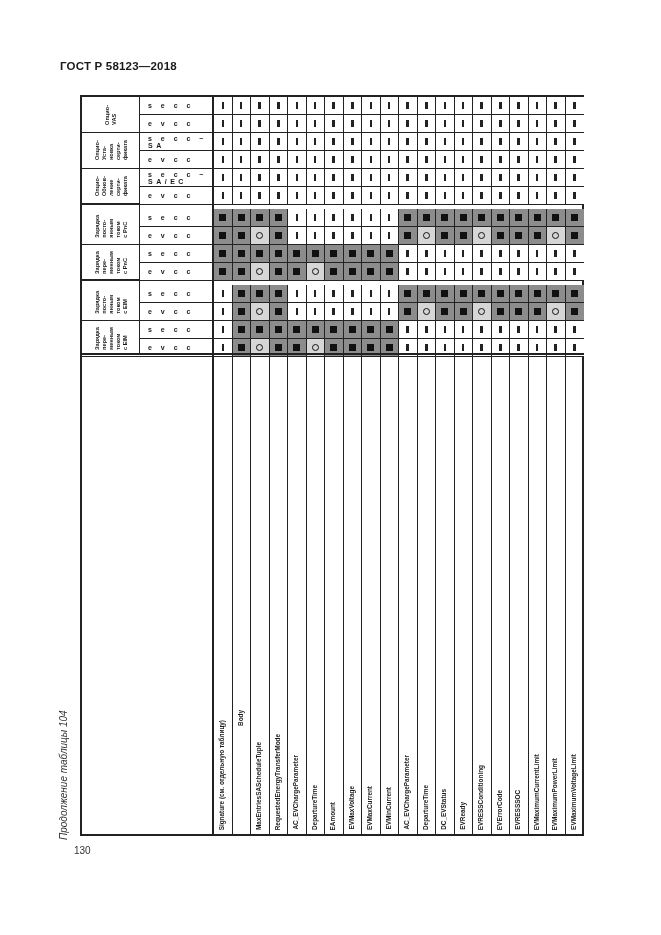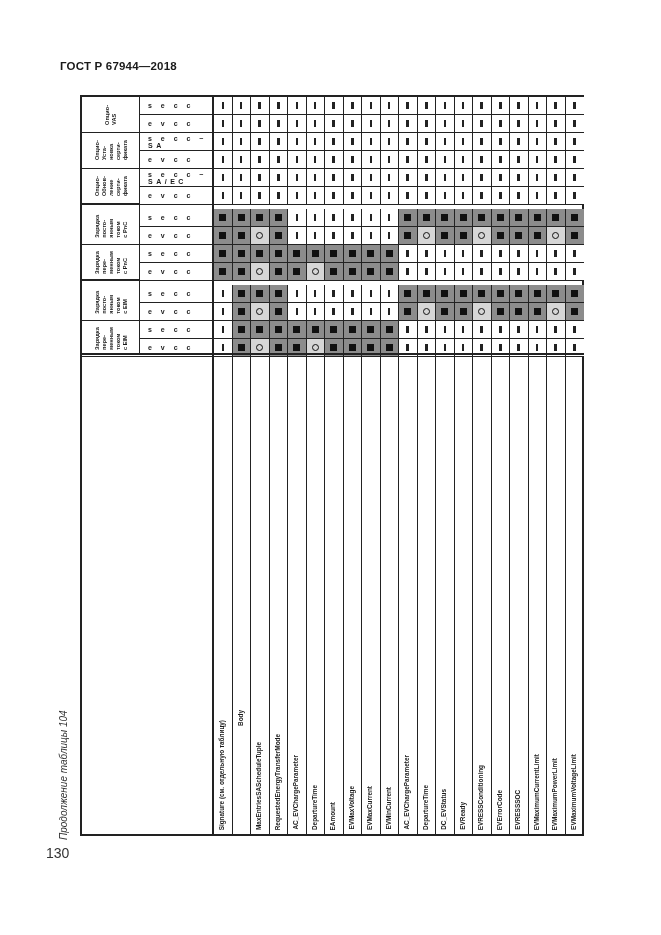--- a/index.html
+++ b/index.html
@@ -1,19 +1,19 @@
 <!DOCTYPE html>
 <html><head>
 <meta charset="utf-8">
 <style>
   html, body { margin:0; padding:0; background:#fff; }
   body { width:661px; height:935px; position:relative; overflow:hidden;
          font-family:"Liberation Sans", sans-serif; color:#1a1a1a; }
   .doc-header { position:absolute; left:60px; top:60px; font-size:11.5px; font-weight:bold; letter-spacing:0.2px; }
-  .page-number { position:absolute; left:46px; top:845px; font-size:14px; color:#333; }
+  .page-number { position:absolute; left:74px; top:845px; font-size:10px; color:#333; }
   .caption { position:absolute; left:56px; top:702px; width:14px; height:138px;
              writing-mode:vertical-rl; transform:rotate(180deg); font-size:10px; font-style:italic; color:#333;
              white-space:nowrap; display:flex; align-items:center; }
 
   
   .table { position:absolute; left:80px; top:95px; width:504px; height:741px;
            border:2px solid #222; box-sizing:border-box; }
   .grp-col { position:absolute; left:0; top:0; width:58px; height:256px; border-right:1.5px solid #222; box-sizing:border-box; }
   .sub-col { position:absolute; left:58px; top:0; width:74px; height:256px; border-right:2px solid #222; box-sizing:border-box; }
   .cells { position:absolute; left:132px; top:0; width:370px; height:256px; }
@@ -43,21 +43,21 @@
 
   .name-col { position:absolute; top:0; width:18.5px; height:481px; border-right:1px solid #222; box-sizing:border-box; }
   .name-col:last-child { border-right:none; }
   .name-text { position:absolute; bottom:6px; left:4px; writing-mode:vertical-rl; transform:rotate(180deg);
                font-size:6.4px; font-weight:bold; white-space:nowrap; }
   .name-text.body { bottom:110px; }
 </style>
 </head>
 <body>
 
-<div class="doc-header">ГОСТ Р 67944—2018</div>
+<div class="doc-header">ГОСТ Р 58123—2018</div>
 
 <div class="table">
   <div class="grp-col" id="grpCol">
       <div class="grp" style="top: 0px; height: 36px;">
         <span class="grp-label">Опцио-
 VAS</span>
       </div>
       <div class="grp" style="top: 36px; height: 36px;">
         <span class="grp-label">Опцио-
 Уста-

